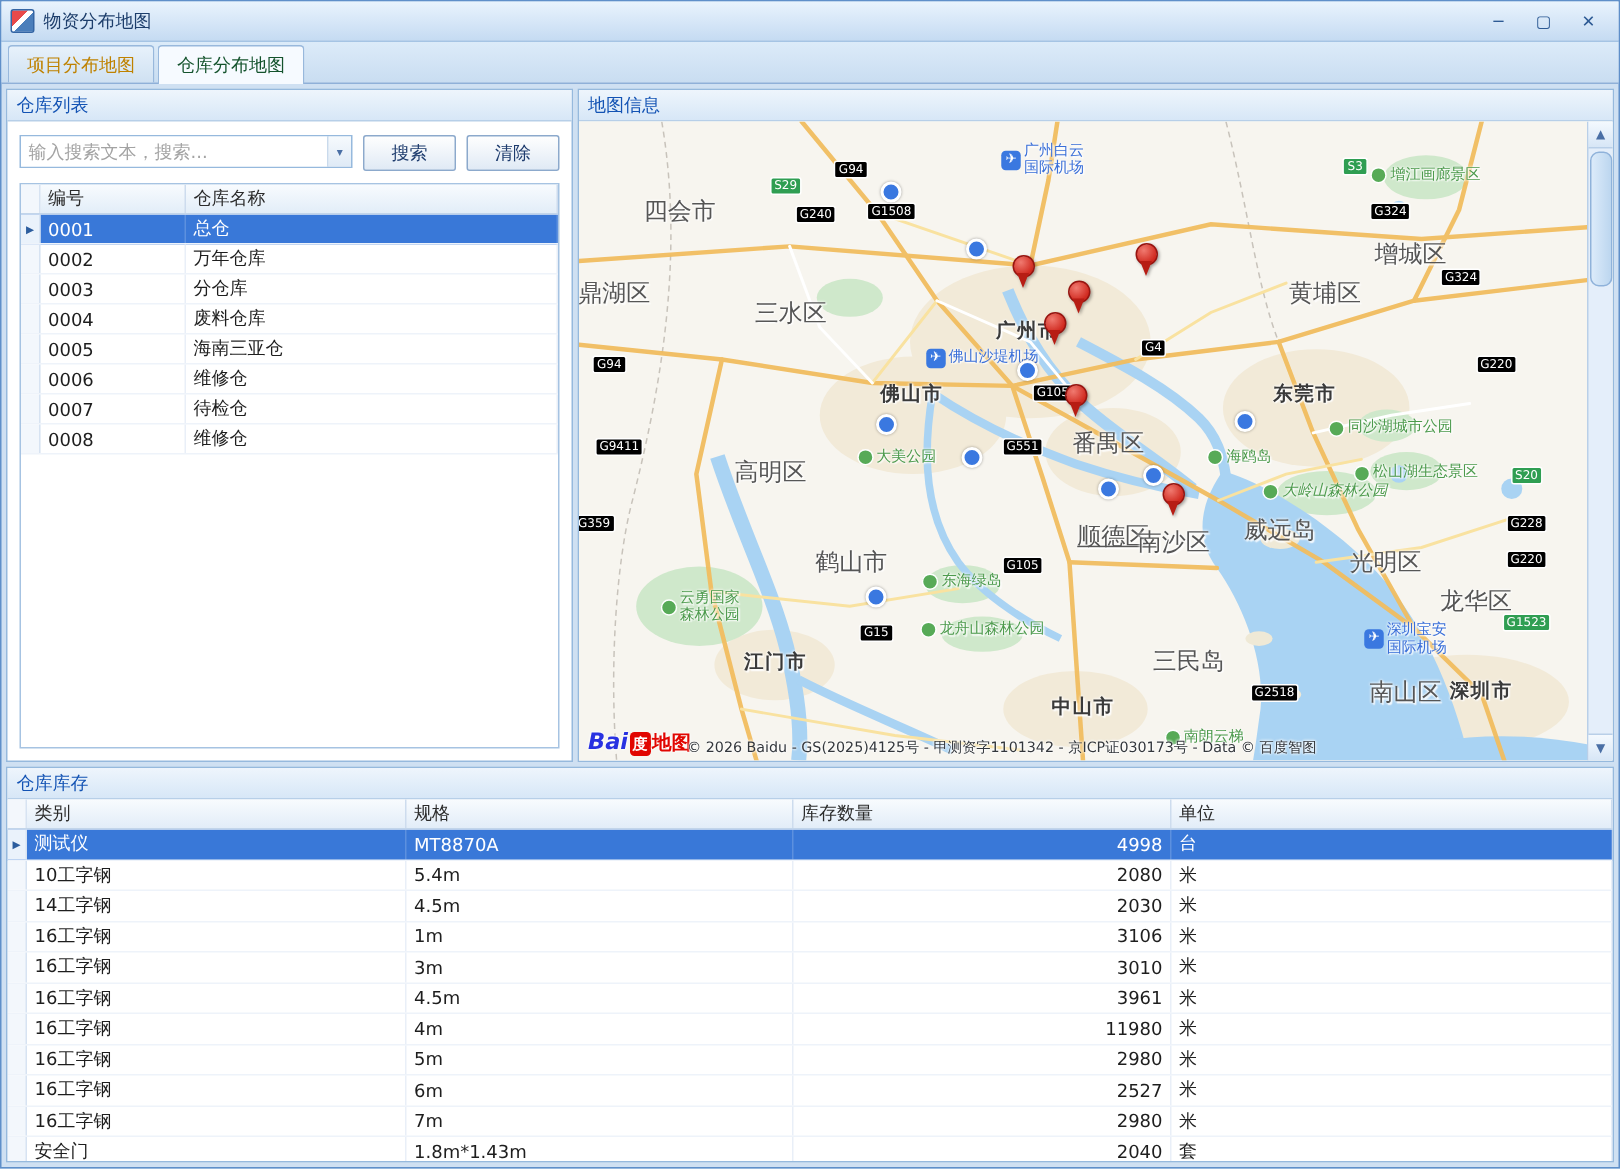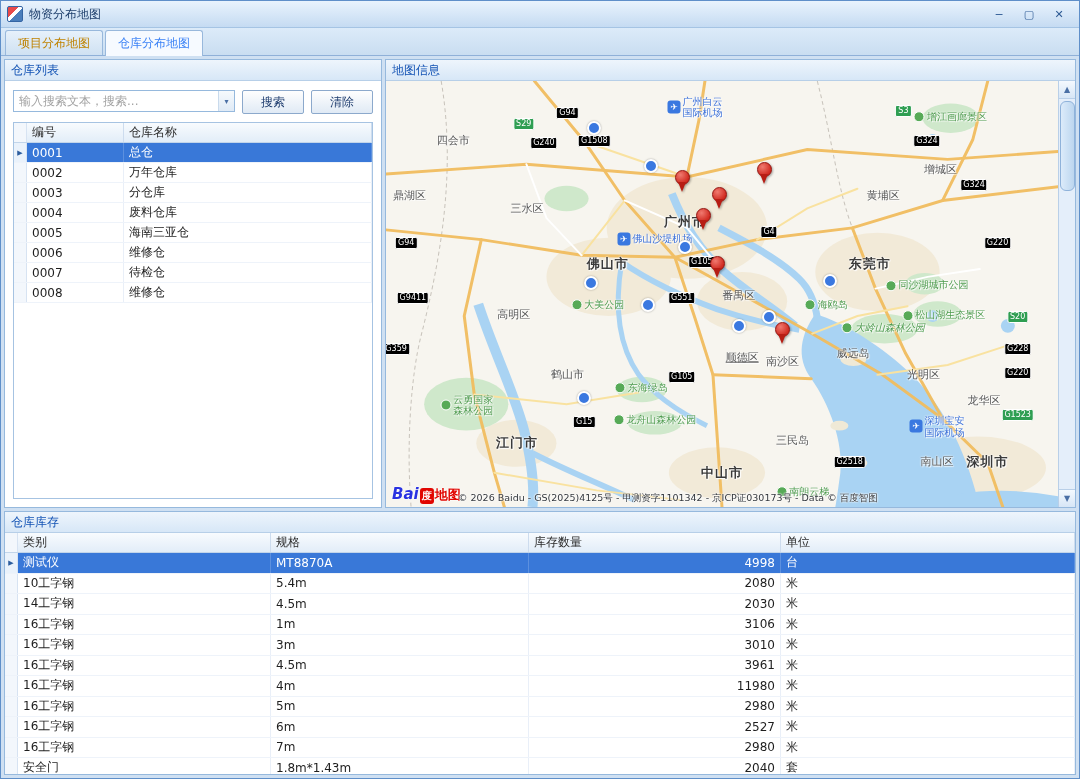--- a/index.html
+++ b/index.html
@@ -14,21 +14,21 @@
             background:linear-gradient(135deg,#e84a4a 0 38%,#ffffff 38% 55%,#4a7ebb 55% 100%);}
   .title-text{color:#1d3e6b;}
   .win-controls{margin-left:auto;display:flex;gap:2px;}
   .win-btn{width:28px;height:18px;display:flex;align-items:center;justify-content:center;
            color:#2d5a94;font-size:11px;border-radius:2px;cursor:default;}
   
   .tabbar{flex:0 0 27px;display:flex;align-items:flex-end;padding-left:4px;
           background:linear-gradient(#dcebf9,#c9ddf1);border-bottom:1px solid #8fb0d8;}
   .tab{padding:4px 12px 3px;margin-right:2px;border:1px solid #98b8dc;border-bottom:none;
        border-radius:3px 3px 0 0;background:linear-gradient(#e7f1fb,#cfe1f2);color:#bf8200;cursor:default;}
-  .tab.active{background:#f6faff;color:#3b82f6;position:relative;top:1px;padding-bottom:4px;}
+  .tab.active{background:#f6faff;color:#14532d;position:relative;top:1px;padding-bottom:4px;}
   
   .main{height:455px;flex:0 0 auto;display:flex;gap:3px;padding:3px;box-sizing:border-box;}
   .panel{background:#fff;border:1px solid #96b9dd;display:flex;flex-direction:column;min-width:0;box-sizing:border-box;}
   .left-panel{width:378px;flex:0 0 378px;}
   .right-panel{flex:1;}
   .panel-header{flex:0 0 20px;line-height:20px;padding:0 6px;color:#1353b4;
                 background:linear-gradient(#eef5fc,#d7e7f7);border-bottom:1px solid #b7cfe8;}
   
   .search-row{flex:0 0 auto;padding:9px 8px 8px;display:flex;gap:7px;}
   .combo{width:222px;height:22px;border:1px solid #96b9dd;display:flex;background:#fff;box-sizing:border-box;}
@@ -63,21 +63,21 @@
   
   .bottom-panel{flex:1;margin:0 3px 3px;background:#fff;border:1px solid #96b9dd;
                 display:flex;flex-direction:column;overflow:hidden;box-sizing:border-box;}
   
   .map{position:relative;flex:1;overflow:hidden;background:#f7f5ef;}
   .map-svg{position:absolute;left:0;top:0;width:calc(100% - 17px);height:100%;}
   .map-overlay{position:absolute;left:0;top:0;right:17px;bottom:0;}
   .map-label{position:absolute;transform:translate(-50%,-50%);white-space:pre-line;text-align:center;
              display:flex;align-items:center;gap:2px;pointer-events:none;line-height:1.15;
              text-shadow:0 0 2px #fff,0 0 2px #fff,1px 1px 1px #fff;}
-  .map-label.city{font-size:11px;color:#565656;}
+  .map-label.city{font-size:16px;color:#565656;}
   .map-label.city-major{font-size:13px;color:#3a3a3a;font-weight:bold;letter-spacing:1px;}
   .map-label.park{font-size:10px;color:#4c9a4c;}
   .map-label.airport{font-size:10px;color:#3a6fd8;}
   .ap-icon{width:13px;height:13px;flex:0 0 13px;background:#3a78e0;color:#fff;border-radius:3px;
            font-size:9px;display:inline-flex;align-items:center;justify-content:center;text-shadow:none;}
   .park-icon{width:9px;height:9px;flex:0 0 9px;background:#57aa57;border:1px solid #fff;border-radius:50%;}
   .poi-dot{position:absolute;width:10px;height:10px;border-radius:50%;background:#3a78e0;
            border:2px solid #fff;transform:translate(-50%,-50%);box-shadow:0 0 2px rgba(0,0,0,.35);}
   .badge{position:absolute;transform:translate(-50%,-50%);font-size:8px;line-height:10px;color:#fff;
          padding:0 2px;border-radius:2px;border:1px solid #fff;}

